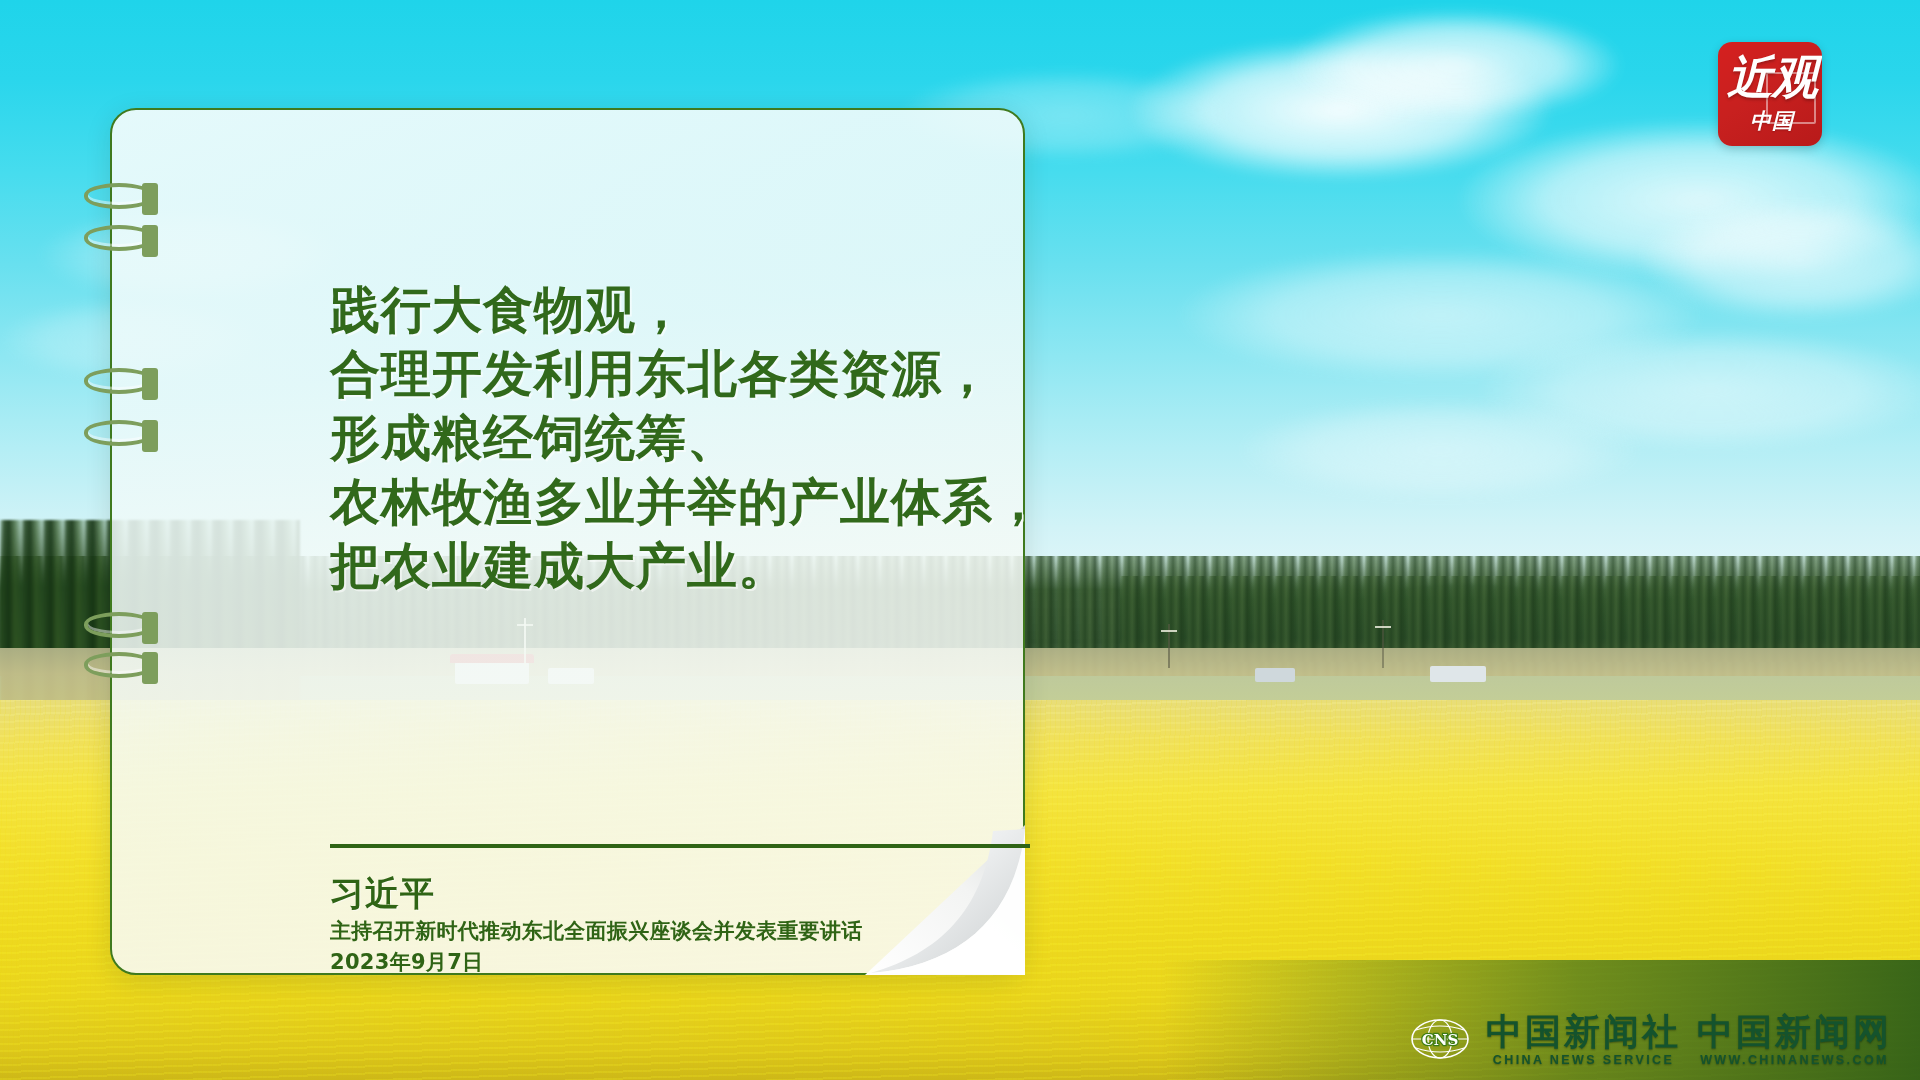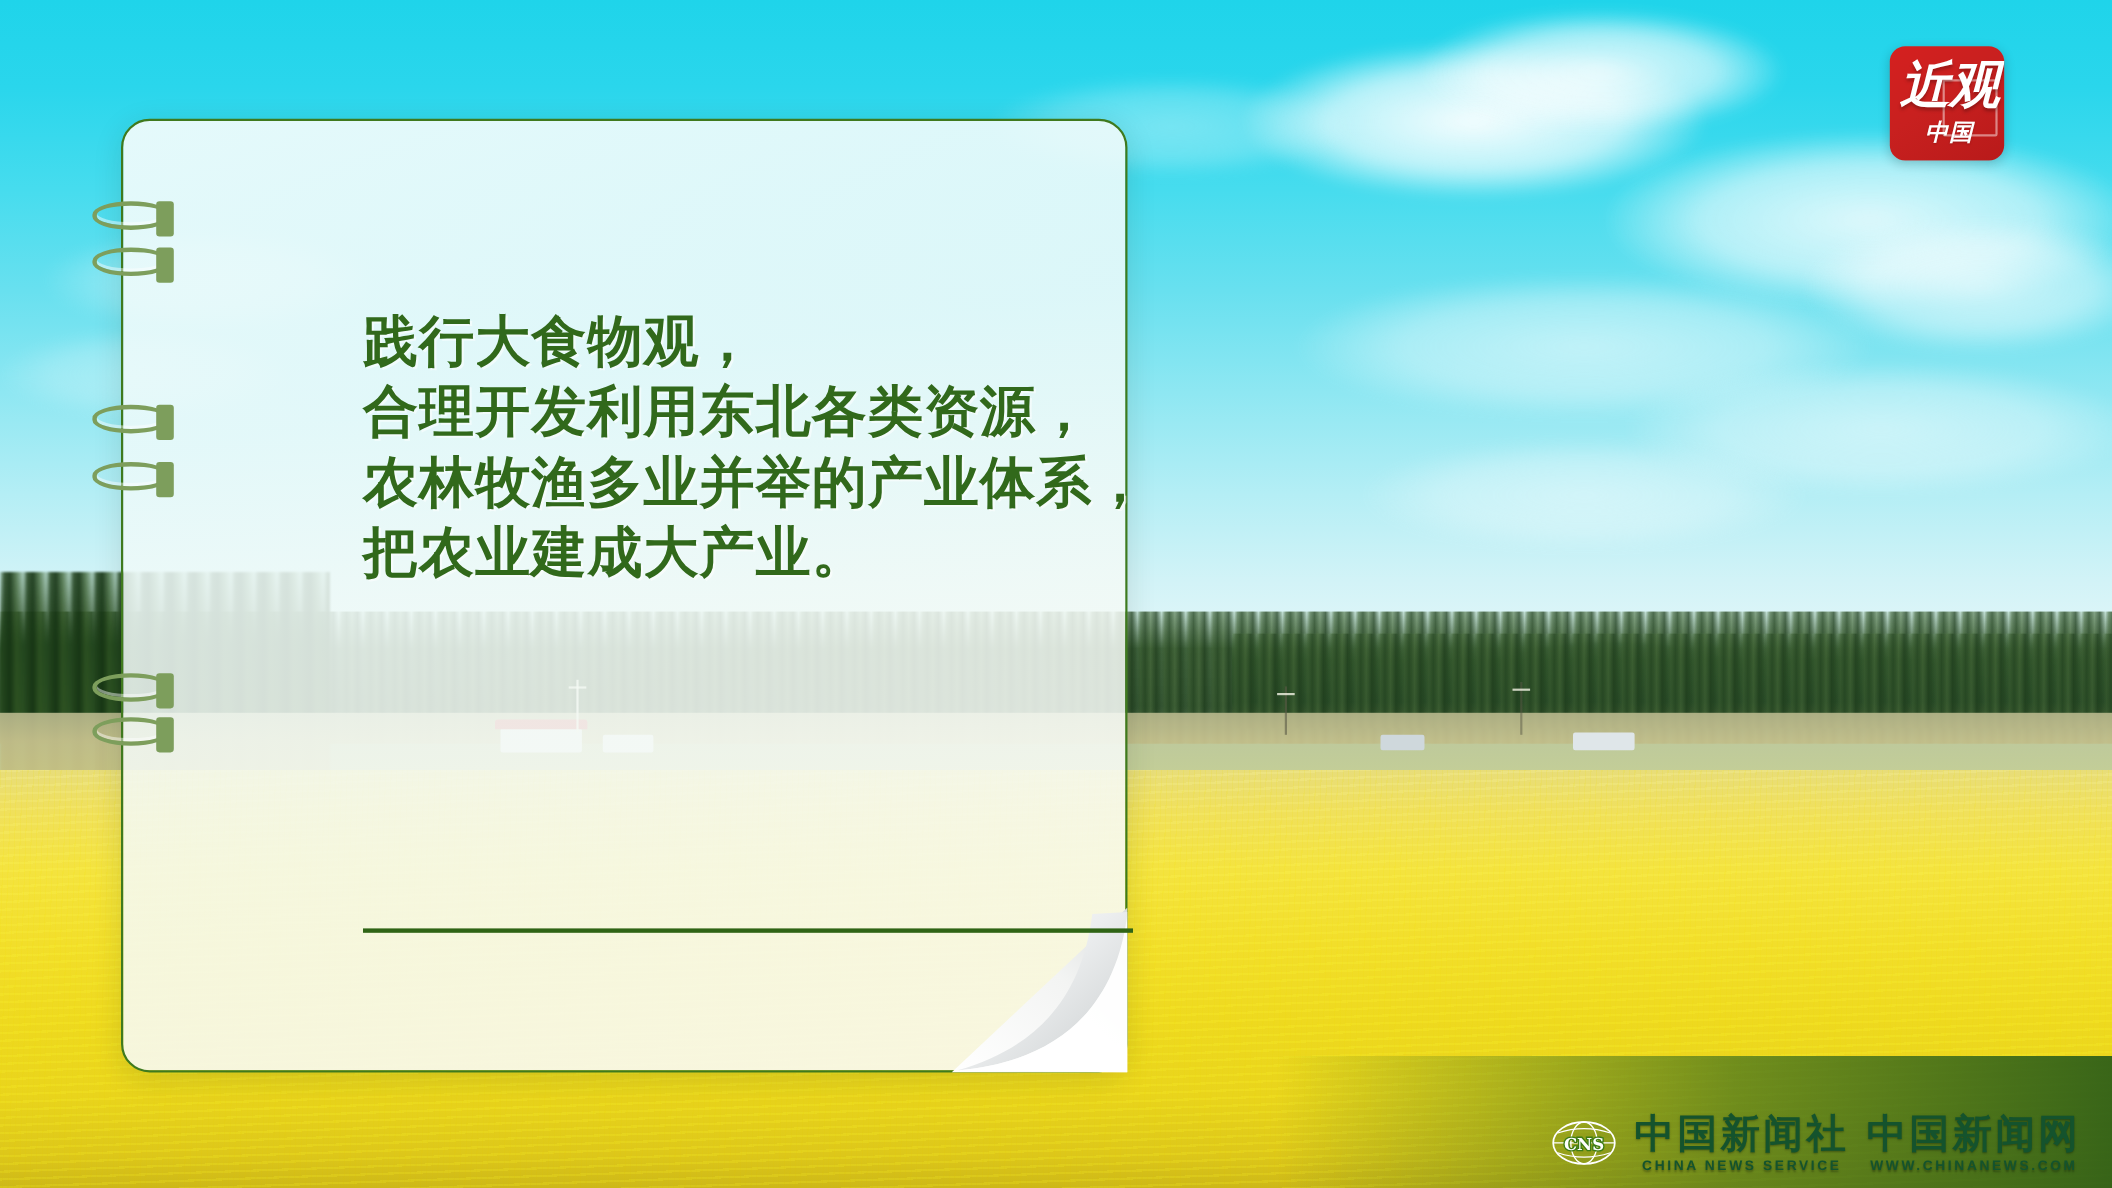--- a/index.html
+++ b/index.html
@@ -281,26 +281,32 @@
       </linearGradient>
     </defs>
     <path d="M160 0 L160 150 L0 150 Z" fill="url(#curlShade)"></path>
     <path d="M160 4 C 150 92, 96 140, 6 148 C 74 128, 118 86, 128 6 Z" fill="url(#curlG)"></path>
     <path d="M160 4 C 150 92, 96 140, 6 148 L 160 150 Z" fill="#ffffff" opacity="0.92"></path>
   </svg>
 
   <div id="quote-block">
     <div class="quote-line">践行大食物观，</div>
     <div class="quote-line">合理开发利用东北各类资源，</div>
+    <div class="quote-line">形成粮经饲统筹、</div>
     <div class="quote-line">农林牧渔多业并举的产业体系，</div>
     <div class="quote-line">把农业建成大产业。</div>
   </div>
 
   <div id="quote-divider"></div>
 
+  <div id="attribution">
+    <div id="speaker-name">习近平</div>
+    <div class="attr-line">主持召开新时代推动东北全面振兴座谈会并发表重要讲话</div>
+    <div class="attr-line">2023年9月7日</div>
+  </div>
 </div>
 
 <div class="ring ring-1"></div>
 <div class="ring ring-2"></div>
 <div class="ring ring-3"></div>
 <div class="ring ring-4"></div>
 <div class="ring ring-5"></div>
 <div class="ring ring-6"></div>
 
 <div id="footer-watermark">

